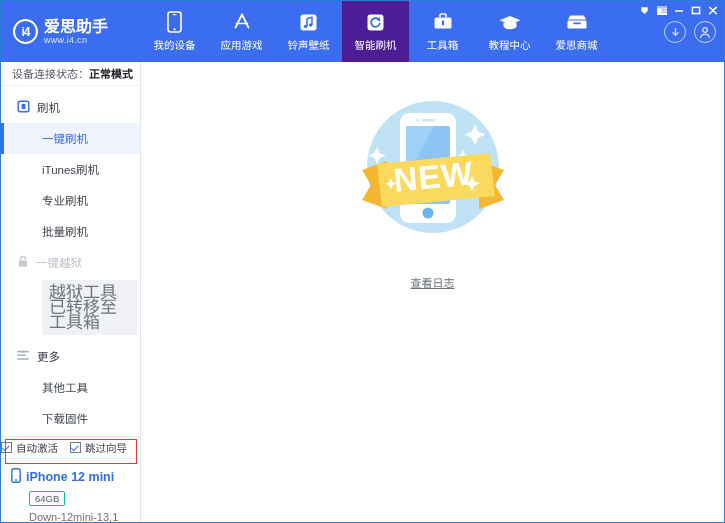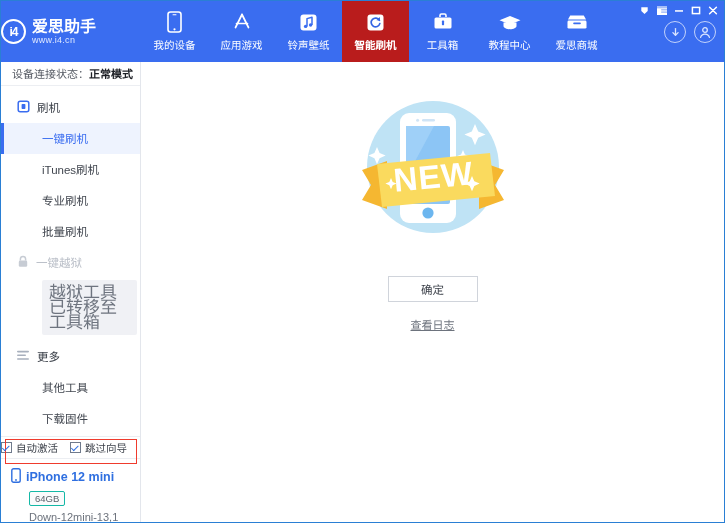--- a/index.html
+++ b/index.html
@@ -22,20 +22,21 @@
     position: relative;
     height: 61px;
     background: #3a6df0;
     display: flex;
     align-items: stretch;
   }
   .logo-area {
     width: 140px;
     display: flex;
     align-items: center;
+    padding-left: 12px;
     gap: 6px;
   }
   .logo-badge {
     width: 25px; height: 25px;
     border: 2px solid #ffffff;
     border-radius: 50%;
     display: flex; align-items: center; justify-content: center;
     color: #ffffff;
     font-size: 12px; font-weight: bold;
     letter-spacing: -1px;
@@ -52,21 +53,21 @@
 
   .nav { display: flex; align-items: stretch; }
   .nav-tab {
     width: 67px;
     display: flex; flex-direction: column;
     align-items: center; justify-content: center;
     gap: 4px;
     cursor: pointer;
     color: #ffffff;
   }
-  .nav-tab.active { background: #b91c1c; font-weight: bold; }
+  .nav-tab.active { background: #4c1d95; }
   .nav-label { font-size: 10.5px; color: #ffffff; white-space: nowrap; }
   .nav-icon { height: 22px; display:flex; align-items:center; justify-content:center; }
 
   .header-right {
     position: absolute; right: 8px; top: 20px;
     display: flex; gap: 8px; align-items: center;
   }
   .circ-icon {
     width: 22px; height: 22px; border-radius: 50%;
     border: 1.3px solid #c2d2fb;
@@ -478,19 +479,18 @@
           <path d="M33 86 L146 75 L151 118 L38 129 Z" fill="#fada5e"></path>
 
           <text x="90" y="110" text-anchor="middle" transform="rotate(-5.5 90 105)" font-family="Liberation Sans, sans-serif" font-size="33" font-weight="bold" fill="#ffffff" letter-spacing="1">NEW</text>
 
           <path d="M47 100 l1.7 3.9 3.9 1.7 -3.9 1.7 -1.7 3.9 -1.7 -3.9 -3.9 -1.7 3.9 -1.7 Z" fill="#ffffff"></path>
           <path d="M128 98 l2.3 5.3 5.3 2.3 -5.3 2.3 -2.3 5.3 -2.3 -5.3 -5.3 -2.3 5.3 -2.3 Z" fill="#ffffff"></path>
         </svg>
       </div>
 
 
-      <button class="ok-btn">确定</button>
 
       <div class="log-link">查看日志</div>
     </div>
   </div>
 
 </div>
 
 </body></html>

